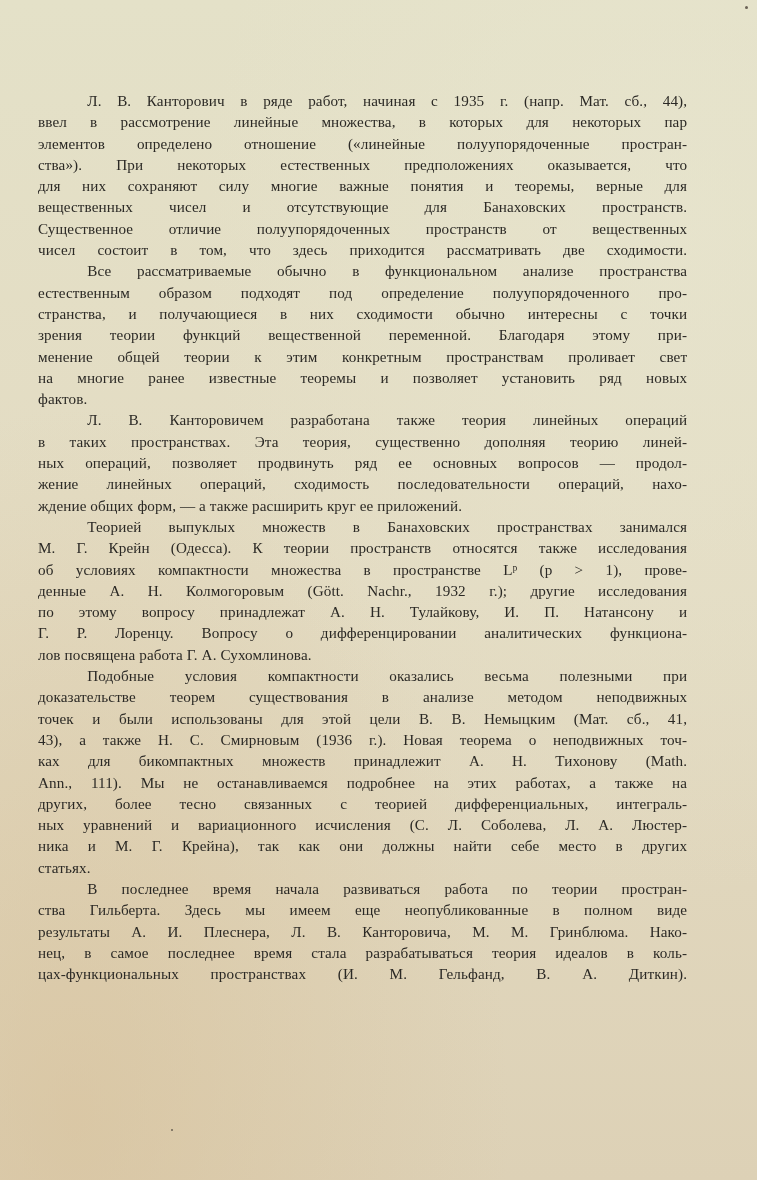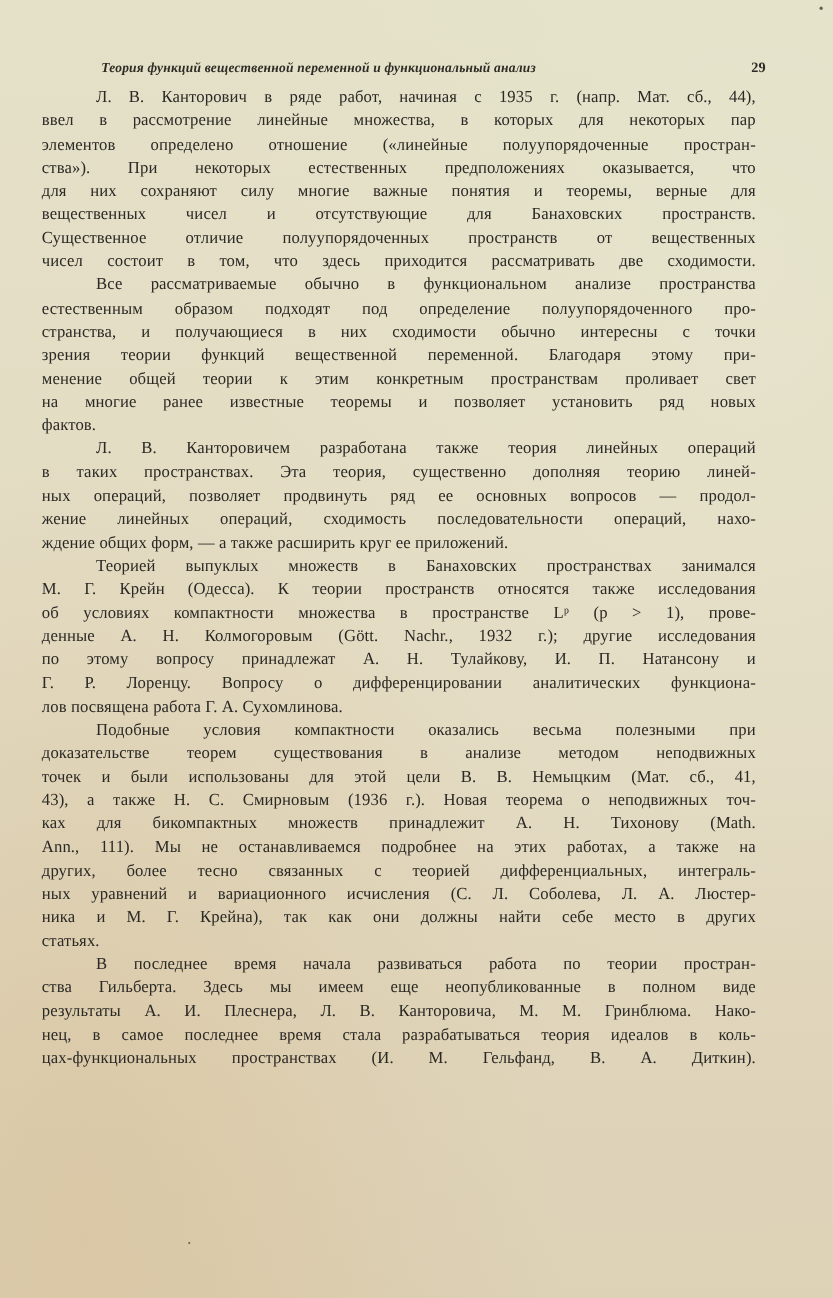--- a/index.html
+++ b/index.html
@@ -46,21 +46,21 @@
       transform-origin: left;
     }
     .page-number {
       font-weight: bold;
       font-size: 13px;
       color: #2e2b25;
       margin-right: 2px;
     }
     .body-text {
       position: absolute;
-      top: 78px;
+      top: 90px;
       left: 38px;
       width: 659px;
     }
     .para {
       margin: 0;
       font-size: 15.4px;
       line-height: 21.3px;
       text-align: justify;
       text-align-last: left;
       text-indent: 50px;
@@ -93,24 +93,20 @@
     }
   </style>
 </head>
 <body>
 
 <div class="page">
 
   <span class="speck" style="left:745px; top:6px;"></span>
   <span class="speck" style="left:171px; top:1129px; width:2px; height:2px;"></span>
 
-  <div class="running-head">
-    <span class="running-title">Теория функций вещественной переменной и функциональный анализ</span>
-    <span class="page-number">29</span>
-  </div>
 
   <div class="body-text">
 
     <p class="para nolines">
       <span class="line first">Л. В. Канторович в ряде работ, начиная с 1935 г. (напр. Мат. сб., 44),</span>
       <span class="line">ввел в рассмотрение линейные множества, в которых для некоторых пар</span>
       <span class="line">элементов определено отношение («линейные полуупорядоченные простран-</span>
       <span class="line">ства»). При некоторых естественных предположениях оказывается, что</span>
       <span class="line">для них сохраняют силу многие важные понятия и теоремы, верные для</span>
       <span class="line">вещественных чисел и отсутствующие для Банаховских пространств.</span>

